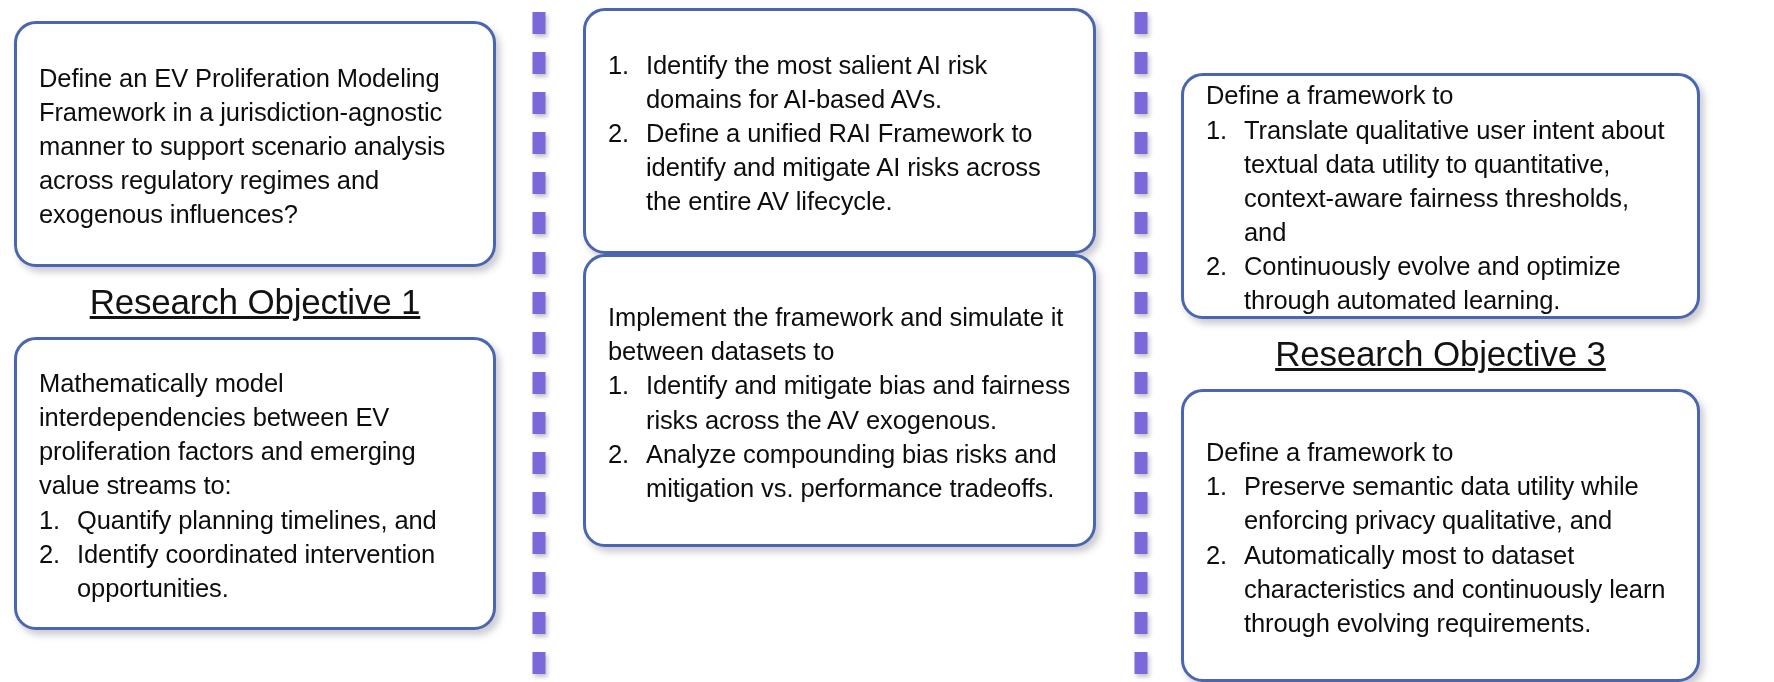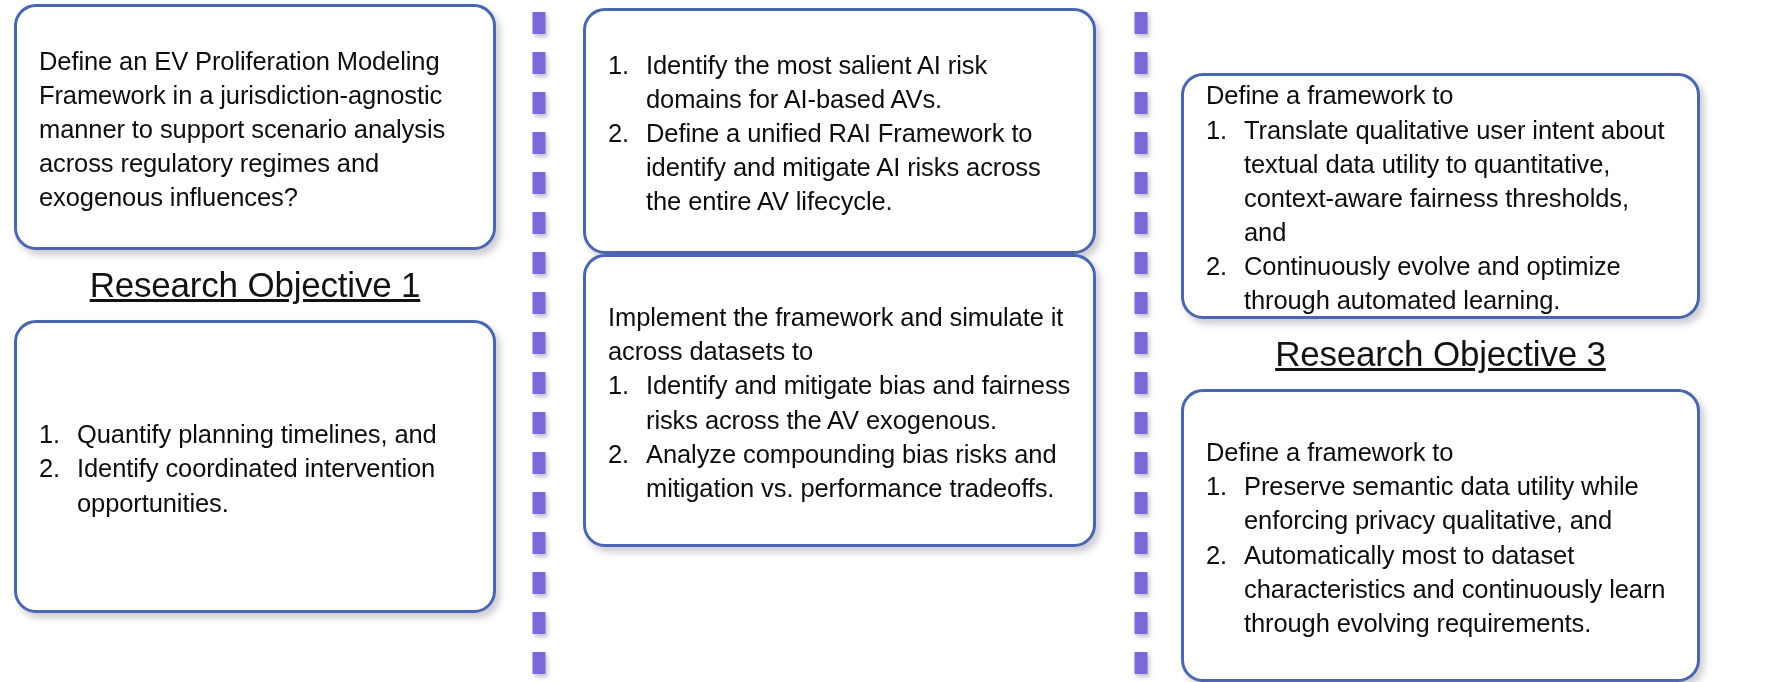--- a/index.html
+++ b/index.html
@@ -30,21 +30,21 @@
     align-items: stretch;
   }
 
   .column {
     position: relative;
     display: flex;
     flex-direction: column;
     justify-content: flex-start;
     box-sizing: border-box;
   }
-  .col-1 { width: 510px; padding: 4px 14px 0 14px; }
+  .col-1 { width: 510px; padding: 21px 14px 0 14px; }
   .col-2 { width: 545px; padding: 8px 16px 0 16px; }
   .col-3 { width: 545px; padding: 8px 14px 0 12px; justify-content: flex-end; }
 
   
   .divider {
     width: 57px;
     position: relative;
     flex: 0 0 57px;
   }
   .divider .dash-line {
@@ -132,20 +132,21 @@
 
     <div class="column col-1">
       <div class="card card-top">
         <div class="card-text">
           <p class="lead">Define an EV Proliferation Modeling Framework in a jurisdiction-agnostic manner to support scenario analysis across regulatory regimes and exogenous influences?</p>
         </div>
       </div>
       <div class="objective-label">Research Objective 1</div>
       <div class="card card-bottom">
         <div class="card-text">
+          <p class="lead">Mathematically model interdependencies between EV proliferation factors and emerging value streams to:</p>
           <ol class="numbered">
             <li>Quantify planning timelines, and</li>
             <li>Identify coordinated intervention opportunities.</li>
           </ol>
         </div>
       </div>
     </div>
 
     <div class="divider">
       <div class="dash-line"></div>
@@ -155,21 +156,21 @@
       <div class="card card-top">
         <div class="card-text">
           <ol class="numbered">
             <li>Identify the most salient AI risk domains for AI-based AVs.</li>
             <li>Define a unified RAI Framework to identify and mitigate AI risks across the entire AV lifecycle.</li>
           </ol>
         </div>
       </div>
       <div class="card card-bottom">
         <div class="card-text">
-          <p class="lead">Implement the framework and simulate it across datasets to</p>
+          <p class="lead">Implement the framework and simulate it between datasets to</p>
           <ol class="numbered">
             <li>Identify and mitigate bias and fairness risks across the AV exogenous.</li>
             <li>Analyze compounding bias risks and mitigation vs. performance tradeoffs.</li>
           </ol>
         </div>
       </div>
     </div>
 
     <div class="divider">
       <div class="dash-line"></div>

